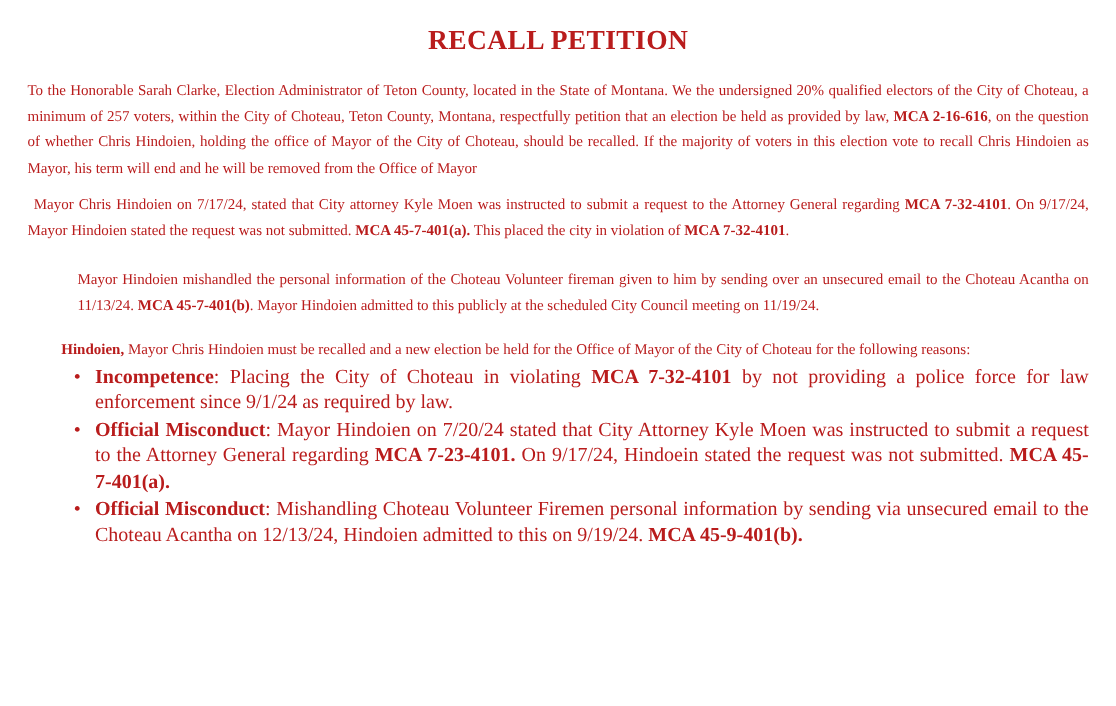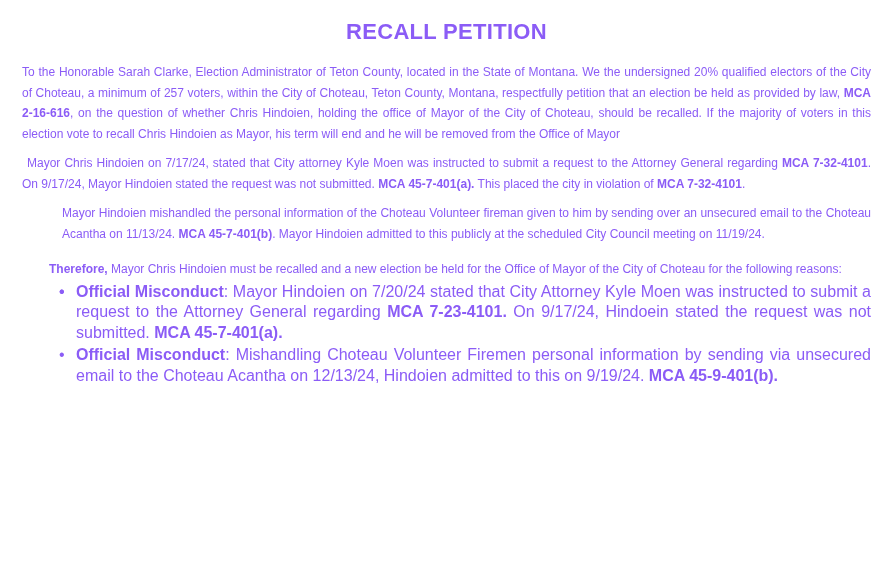--- a/index.html
+++ b/index.html
@@ -5,22 +5,22 @@
   html, body {
     margin: 0;
     padding: 0;
     background: #ffffff;
   }
   .page {
     position: relative;
     width: 893px;
     height: 565px;
     background: #ffffff;
-    color: #8b5cf6;
-    font-family: Liberation Sans, sans-serif;
+    color: #b91c1c;
+    font-family: Liberation Serif, serif;
     overflow: hidden;
     box-sizing: border-box;
   }
   .content {
     padding: 19px 22px 0 22px;
   }
   .doc-title {
     margin: 0 0 17px 0;
     font-size: 22px;
     font-weight: bold;
@@ -30,21 +30,21 @@
   }
   .para {
     margin: 0;
     font-size: 12px;
     line-height: 20.5px;
     text-align: justify;
   }
   .para b { font-weight: bold; }
   .mb-sm  { margin-bottom: 9px; }
   .mb-md  { margin-bottom: 15px; margin-left: 40px; }
-  .mb-lg  { margin-bottom: 9px; }
+  .mb-lg  { margin-bottom: 19px; }
   .mb-xs  { margin-bottom: 2px; }
   .lead-space { text-indent: 5px; }
   .first-indent { text-indent: 27px; }
   .bullet-list {
     margin: 0;
     padding: 0;
     list-style: none;
   }
   .bullet-item {
     position: relative;
@@ -70,25 +70,26 @@
   <div class="content">
 
     <h1 class="doc-title">RECALL PETITION</h1>
 
     <p class="para mb-sm"><span>To the Honorable Sarah Clarke, Election Administrator of Teton County, located in the State of Montana. We the undersigned 20% qualified electors of the City of Choteau, a minimum of 257 voters, within the City of Choteau, Teton County, Montana, respectfully petition that an election be held as provided by law, </span><b>MCA 2-16-616</b><span>, on the question of whether Chris Hindoien, holding the office of Mayor of the City of Choteau, should be recalled. If the majority of voters in this election vote to recall Chris Hindoien as Mayor, his term will end and he will be removed from the Office of Mayor</span></p>
 
     <p class="para mb-lg lead-space"><span>Mayor Chris Hindoien on 7/17/24, stated that City attorney Kyle Moen was instructed to submit a request to the Attorney General regarding </span><b>MCA 7-32-4101</b><span>.  On 9/17/24, Mayor Hindoien stated the request was not submitted. </span><b>MCA 45-7-401(a).</b><span> This placed the city in violation of </span><b>MCA 7-32-4101</b><span>.</span></p>
 
     <p class="para mb-md"><span>Mayor Hindoien mishandled the personal information of the Choteau Volunteer fireman given to him by sending over an unsecured email to the Choteau Acantha on 11/13/24. </span><b>MCA 45-7-401(b)</b><span>. Mayor Hindoien admitted to this publicly at the scheduled City Council meeting on 11/19/24.</span></p>
 
-    <p class="para mb-xs first-indent"><b>Therefore,</b><span> Mayor Chris Hindoien must be recalled and a new election be held for the Office of Mayor of the City of Choteau for the following reasons:</span></p>
+    <p class="para mb-xs first-indent"><b>Hindoien,</b><span> Mayor Chris Hindoien must be recalled and a new election be held for the Office of Mayor of the City of Choteau for the following reasons:</span></p>
 
     <ul class="bullet-list">
       <li class="bullet-item">
         <span class="marker">•</span>
+        <span><b>Incompetence</b><span>: Placing the City of Choteau in violating </span><b>MCA 7-32-4101</b><span> by not providing a police force for law enforcement since 9/1/24 as required by law.</span></span>
       </li>
       <li class="bullet-item">
         <span class="marker">•</span>
         <span><b>Official Misconduct</b><span>:  Mayor Hindoien on 7/20/24 stated that City Attorney Kyle Moen was instructed to submit a request to the Attorney General regarding </span><b>MCA 7-23-4101.</b><span> On 9/17/24, Hindoein stated the request was not submitted. </span><b>MCA 45-7-401(a).</b></span>
       </li>
       <li class="bullet-item">
         <span class="marker">•</span>
         <span><b>Official Misconduct</b><span>: Mishandling Choteau Volunteer Firemen personal information by sending via unsecured email to the Choteau Acantha on 12/13/24, Hindoien admitted to this on 9/19/24. </span><b>MCA 45-9-401(b).</b></span>
       </li>
     </ul>

